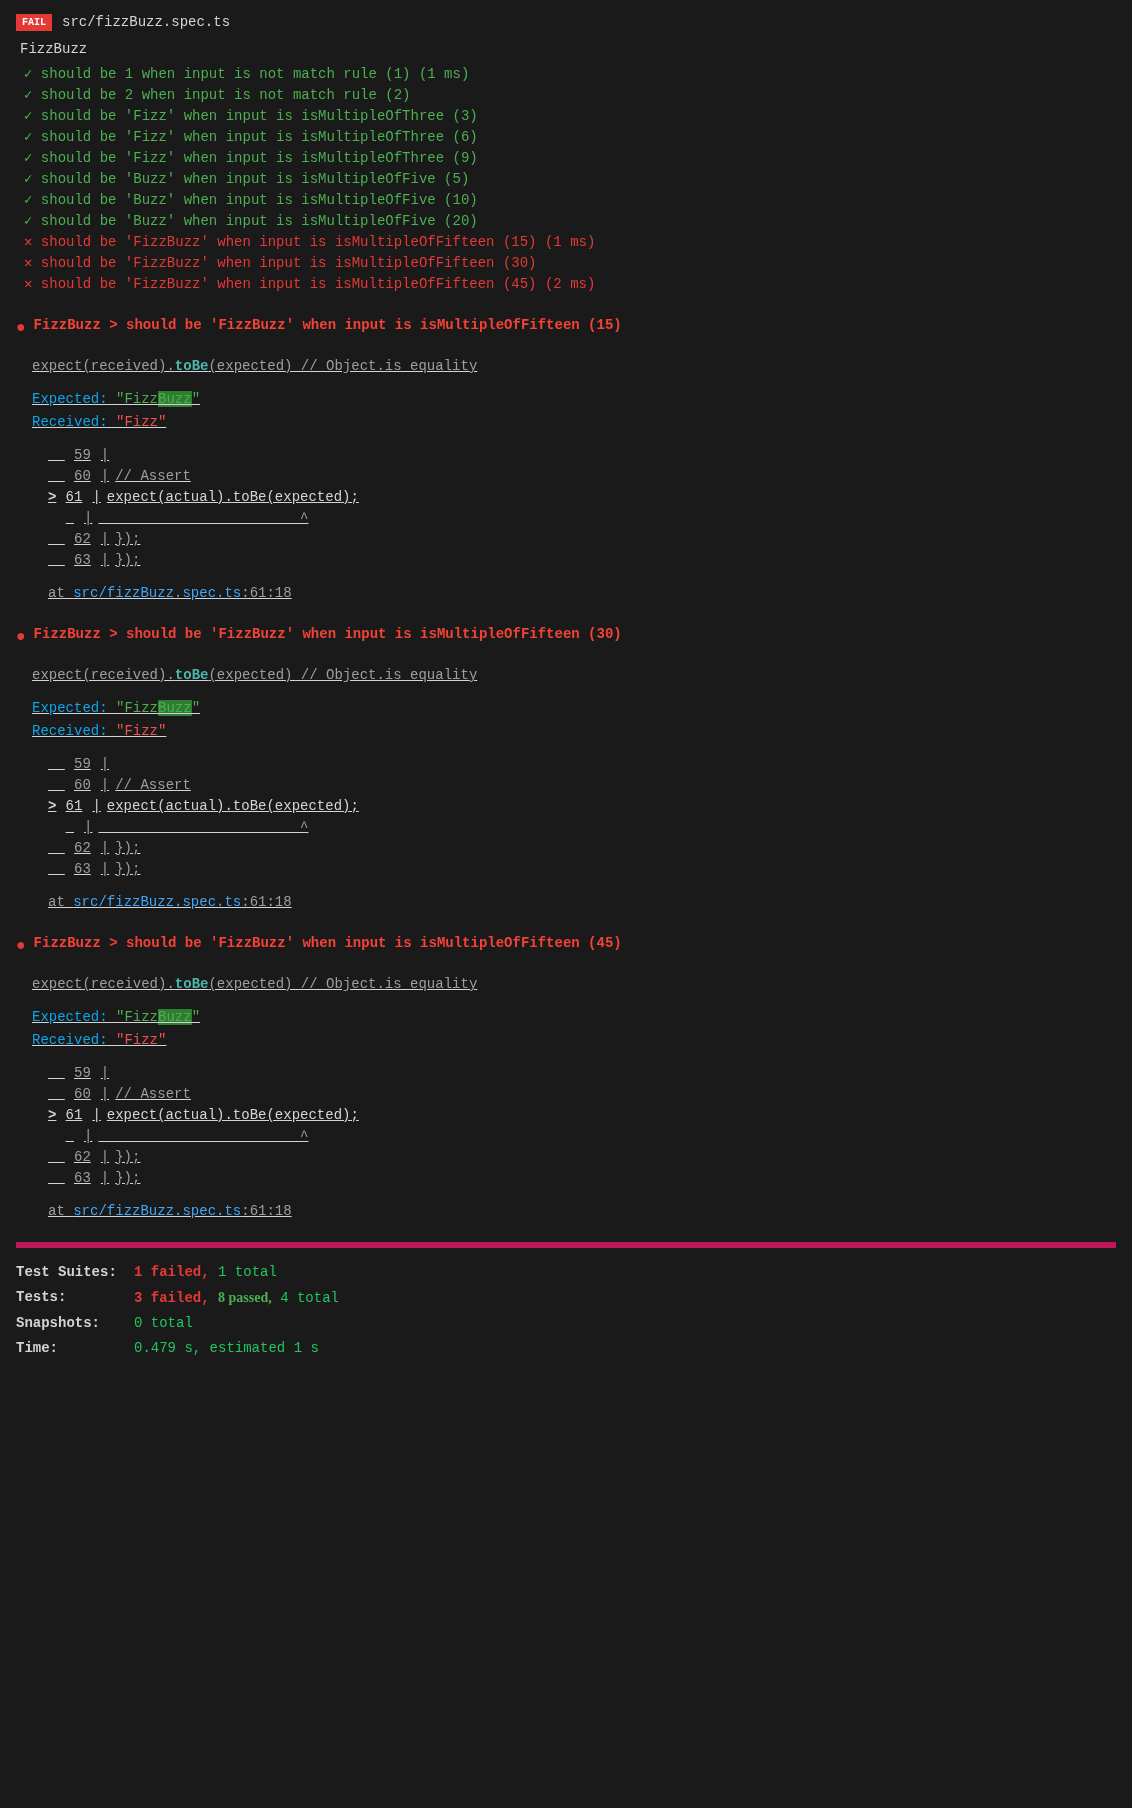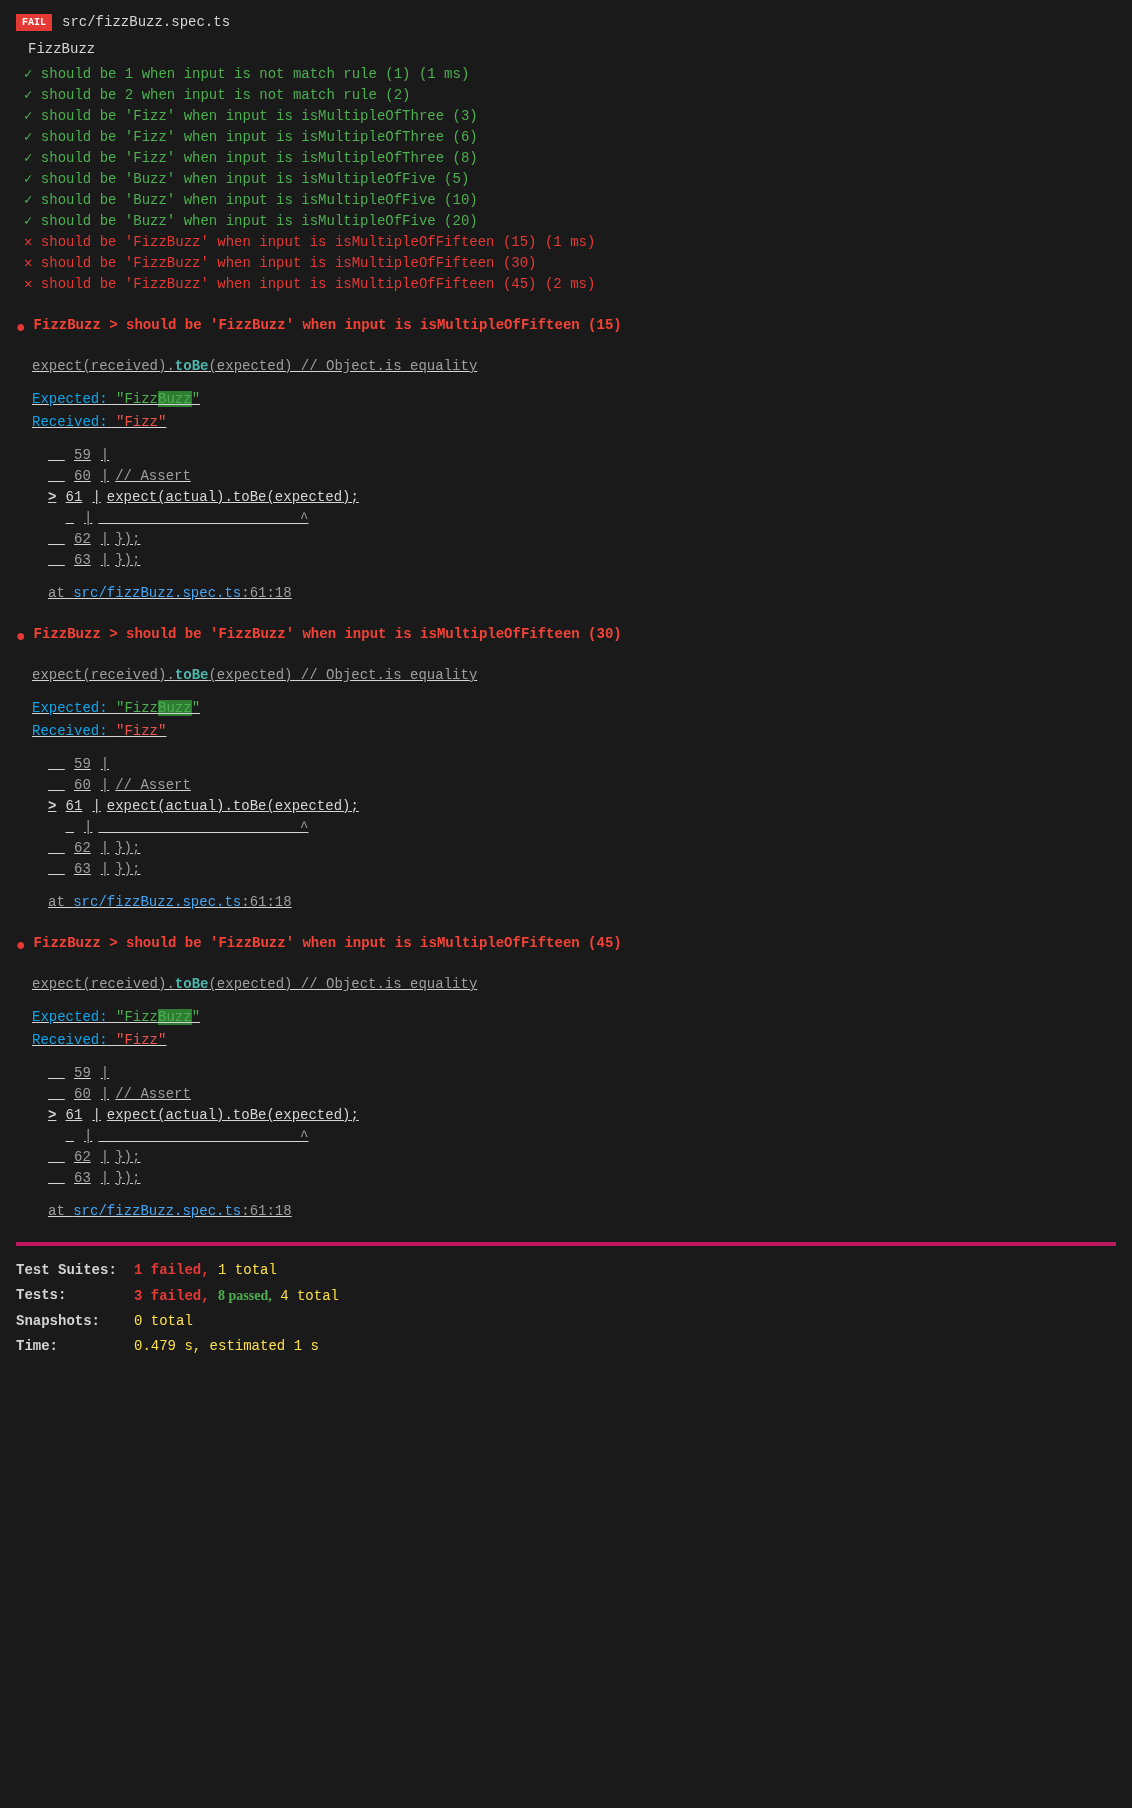--- a/index.html
+++ b/index.html
@@ -29,21 +29,20 @@
       padding: 1px 6px;
       font-size: 10px;
     }
     .file-path {
       color: #d4d4d4;
     }
     .suite-name {
       color: #d4d4d4;
       padding-left: 4px;
       margin-bottom: 4px;
-      margin-left: 8px;
     }
     .test-pass {
       color: #4caf50;
       padding-left: 8px;
     }
     .test-fail {
       color: #e53935;
       padding-left: 8px;
     }
     .checkmark { color: #4caf50; }
@@ -115,35 +114,35 @@
       color: #9e9e9e;
       padding-left: 16px;
       margin-top: 8px;
     }
     .at-line .at-link {
       color: #42a5f5;
     }
     .summary-section {
       margin-top: 20px;
       padding-top: 12px;
-      border-top: 4px solid #be185d;
+      border-top: 6px solid #be185d;
     }
     .summary-line {
       display: flex;
       gap: 8px;
       padding: 2px 0;
     }
     .summary-label {
       color: #d4d4d4;
       font-weight: bold;
       min-width: 110px;
     }
     .summary-failed { color: #e53935; font-weight: bold; }
     .summary-passed { color: #4caf50; font-weight: bold; font-family: Liberation Serif, serif; }
-    .summary-normal { color: #fde047; }
+    .summary-normal { color: #22c55e; }
     .keyword-tobe { color: #4db6ac; font-weight: bold; }
     .string-green { color: #4caf50; }
     .string-red { color: #ef5350; }
   </style>
 </head>
 <body>
 
 <div class="container">
 
   <div class="header-line">
@@ -151,21 +150,21 @@
     <span class="file-path">src/fizzBuzz.spec.ts</span>
   </div>
 
   <div class="suite-name">FizzBuzz</div>
 
   <div id="test-list">
       <div class="test-pass"><span class="checkmark">✓ </span><span>should be 1 when input is not match rule (1) (1 ms)</span></div>
       <div class="test-pass"><span class="checkmark">✓ </span><span>should be 2 when input is not match rule (2)</span></div>
       <div class="test-pass"><span class="checkmark">✓ </span><span>should be 'Fizz' when input is isMultipleOfThree (3)</span></div>
       <div class="test-pass"><span class="checkmark">✓ </span><span>should be 'Fizz' when input is isMultipleOfThree (6)</span></div>
-      <div class="test-pass"><span class="checkmark">✓ </span><span>should be 'Fizz' when input is isMultipleOfThree (8)</span></div>
+      <div class="test-pass"><span class="checkmark">✓ </span><span>should be 'Fizz' when input is isMultipleOfThree (9)</span></div>
       <div class="test-pass"><span class="checkmark">✓ </span><span>should be 'Buzz' when input is isMultipleOfFive (5)</span></div>
       <div class="test-pass"><span class="checkmark">✓ </span><span>should be 'Buzz' when input is isMultipleOfFive (10)</span></div>
       <div class="test-pass"><span class="checkmark">✓ </span><span>should be 'Buzz' when input is isMultipleOfFive (20)</span></div>
       <div class="test-fail"><span class="crossmark">✕ </span><span>should be 'FizzBuzz' when input is isMultipleOfFifteen (15) (1 ms)</span></div>
       <div class="test-fail"><span class="crossmark">✕ </span><span>should be 'FizzBuzz' when input is isMultipleOfFifteen (30)</span></div>
       <div class="test-fail"><span class="crossmark">✕ </span><span>should be 'FizzBuzz' when input is isMultipleOfFifteen (45) (2 ms)</span></div>
     </div>
 
   <div id="error-blocks">
       <div class="error-block">

